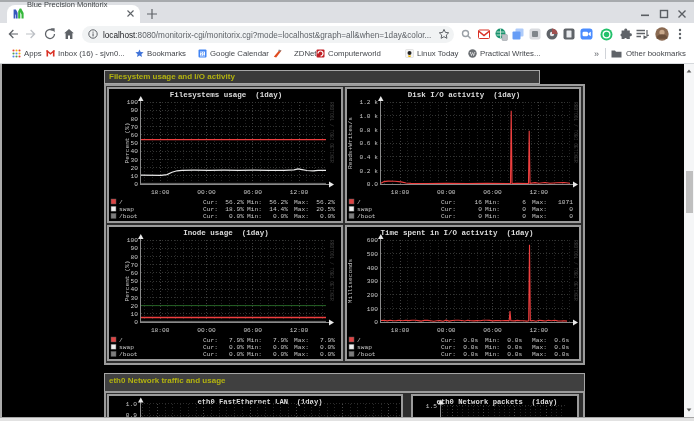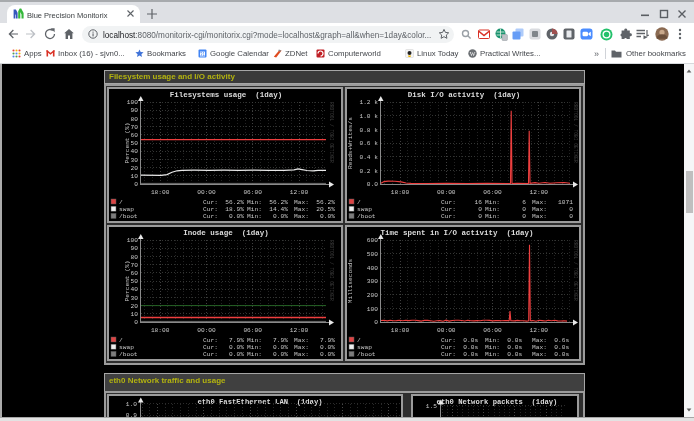--- a/index.html
+++ b/index.html
@@ -2,21 +2,21 @@
 <html><head><meta charset="utf-8"><title>Blue Precision Monitorix</title>
 <style>
 html,body{margin:0;padding:0}
 body{width:694px;height:421px;overflow:hidden;position:relative;font-family:'Liberation Sans', sans-serif;background:#000}
 *{box-sizing:border-box}
 </style></head>
 <body>
 
 <div style="position:absolute;left:0;top:0;width:694px;height:23px;background:#dee0e4;border-top:2px solid #a7aaad"></div>
 <div style="position:absolute;left:7px;top:5px;width:133px;height:18px;background:#fff;border-radius:8px 8px 0 0"></div>
-<div style="position:absolute;left:27px;top:11px;font:7.5px 'Liberation Sans', sans-serif;color:#3c4043;white-space:nowrap">Blue Precision Monitorix</div>
+<div style="position:absolute;left:27px;top:0;font:7.5px 'Liberation Sans', sans-serif;color:#3c4043;white-space:nowrap">Blue Precision Monitorix</div>
 <svg style="position:absolute;left:13px;top:8px" width="11" height="11" viewBox="0 0 11 11">
     <path d="M0.6 10.6 V1.6 H2.9 L4.6 4.8 V10.6 H2.9 V7.2 L2.3 6.1 V10.6 Z" fill="#3558bd"></path>
     <path d="M5.2 10.6 V3.2 L6.7 0.4 H8.2 L10.6 4.9 V10.6 H8.5 V6.4 L7.3 4.1 V10.6 Z" fill="#35b83a"></path>
   </svg>
 <svg style="position:absolute;left:126px;top:9px" width="9" height="9" viewBox="0 0 9 9">
     <path d="M1.5 1.5 L7.5 7.5 M7.5 1.5 L1.5 7.5" stroke="#5f6368" stroke-width="1.1"></path>
   </svg>
 <svg style="position:absolute;left:146px;top:8px" width="12" height="12" viewBox="0 0 12 12">
     <path d="M6 1 V11 M1 6 H11" stroke="#5f6368" stroke-width="1.2"></path>
   </svg>
@@ -153,29 +153,29 @@
   </svg>
 <div style="position:absolute;left:594px;top:49px;font:9px 'Liberation Sans', sans-serif;color:#5f6368">»</div>
 <div style="position:absolute;left:605px;top:48px;width:1px;height:11px;background:#d0d3d8"></div>
 <svg style="position:absolute;left:611px;top:49px" width="11" height="9" viewBox="0 0 11 9">
     <path d="M0.5 1.5 h3.5 l1 1.2 h5.5 v5.8 h-10 Z" fill="#5f6368"></path>
   </svg>
 <div style="position:absolute;left:24px;top:48.5px;font:7.8px 'Liberation Sans', sans-serif;color:#43464b;white-space:nowrap">Apps</div>
 <div style="position:absolute;left:58px;top:48.5px;font:7.8px 'Liberation Sans', sans-serif;color:#43464b;white-space:nowrap">Inbox (16) - sjvn0...</div>
 <div style="position:absolute;left:147px;top:48.5px;font:7.8px 'Liberation Sans', sans-serif;color:#43464b;white-space:nowrap">Bookmarks</div>
 <div style="position:absolute;left:210px;top:48.5px;font:7.8px 'Liberation Sans', sans-serif;color:#43464b;white-space:nowrap">Google Calendar</div>
-<div style="position:absolute;left:285px;top:48.5px;font:7.8px 'Liberation Sans', sans-serif;color:#43464b;white-space:nowrap">ZDNet</div>
+<div style="position:absolute;left:294px;top:48.5px;font:7.8px 'Liberation Sans', sans-serif;color:#43464b;white-space:nowrap">ZDNet</div>
 <div style="position:absolute;left:328px;top:48.5px;font:7.8px 'Liberation Sans', sans-serif;color:#43464b;white-space:nowrap">Computerworld</div>
 <div style="position:absolute;left:417px;top:48.5px;font:7.8px 'Liberation Sans', sans-serif;color:#43464b;white-space:nowrap">Linux Today</div>
 <div style="position:absolute;left:480px;top:48.5px;font:7.8px 'Liberation Sans', sans-serif;color:#43464b;white-space:nowrap">Practical Writes...</div>
 <div style="position:absolute;left:626px;top:48.5px;font:7.8px 'Liberation Sans', sans-serif;color:#43464b;white-space:nowrap">Other bookmarks</div>
 
 <div style="position:absolute;left:0;top:64px;width:694px;height:353px;background:#000"></div>
 <div style="position:absolute;left:0;top:64px;width:2px;height:353px;background:#ababab"></div>
-<div style="position:absolute;left:104px;top:69.5px;width:481px;height:14px;background:#3a3a3a;border:1.5px solid #a6a6a6">
+<div style="position:absolute;left:104px;top:69.5px;width:436px;height:14px;background:#3a3a3a;border:1.5px solid #a6a6a6">
     <div style="position:absolute;left:4px;top:1.5px;font:bold 8px 'Liberation Sans', sans-serif;color:#b2b210;white-space:nowrap">Filesystem usage and I/O activity</div>
   </div>
 <div style="position:absolute;left:104px;top:84px;width:477px;height:277px;box-sizing:content-box;background:#2e2e2e;border:2px solid #9b9b9b"></div>
 <div style="position:absolute;left:107px;top:87px;width:232px;height:132px;box-sizing:content-box;border:2px solid #9b9b9b;background:#15803d;overflow:hidden">
     <svg width="232" height="132" viewBox="0 0 232 132" style="position:absolute;left:0;top:0">
       <rect x="0" y="0" width="232" height="132" fill="#000"></rect>
       <text x="117" y="8" font-family="'Liberation Mono', monospace" font-size="7.5" font-weight="bold" fill="#dcdcdc" text-anchor="middle" xml:space="preserve">Filesystems usage  (1day)</text>
       <text x="20" y="54.0" font-family="'Liberation Mono', monospace" font-size="6.2" fill="#c8c8c8" text-anchor="middle" transform="rotate(-90 20 54.0)" xml:space="preserve">Percent (%)</text>
       <line x1="32" y1="95.0" x2="217" y2="95.0" stroke="#343634" stroke-width="1" stroke-dasharray="1,2" shape-rendering="crispEdges"></line>
       <text x="29" y="97.2" font-family="'Liberation Mono', monospace" font-size="6.2" fill="#c8c8c8" text-anchor="end" xml:space="preserve">0</text>

